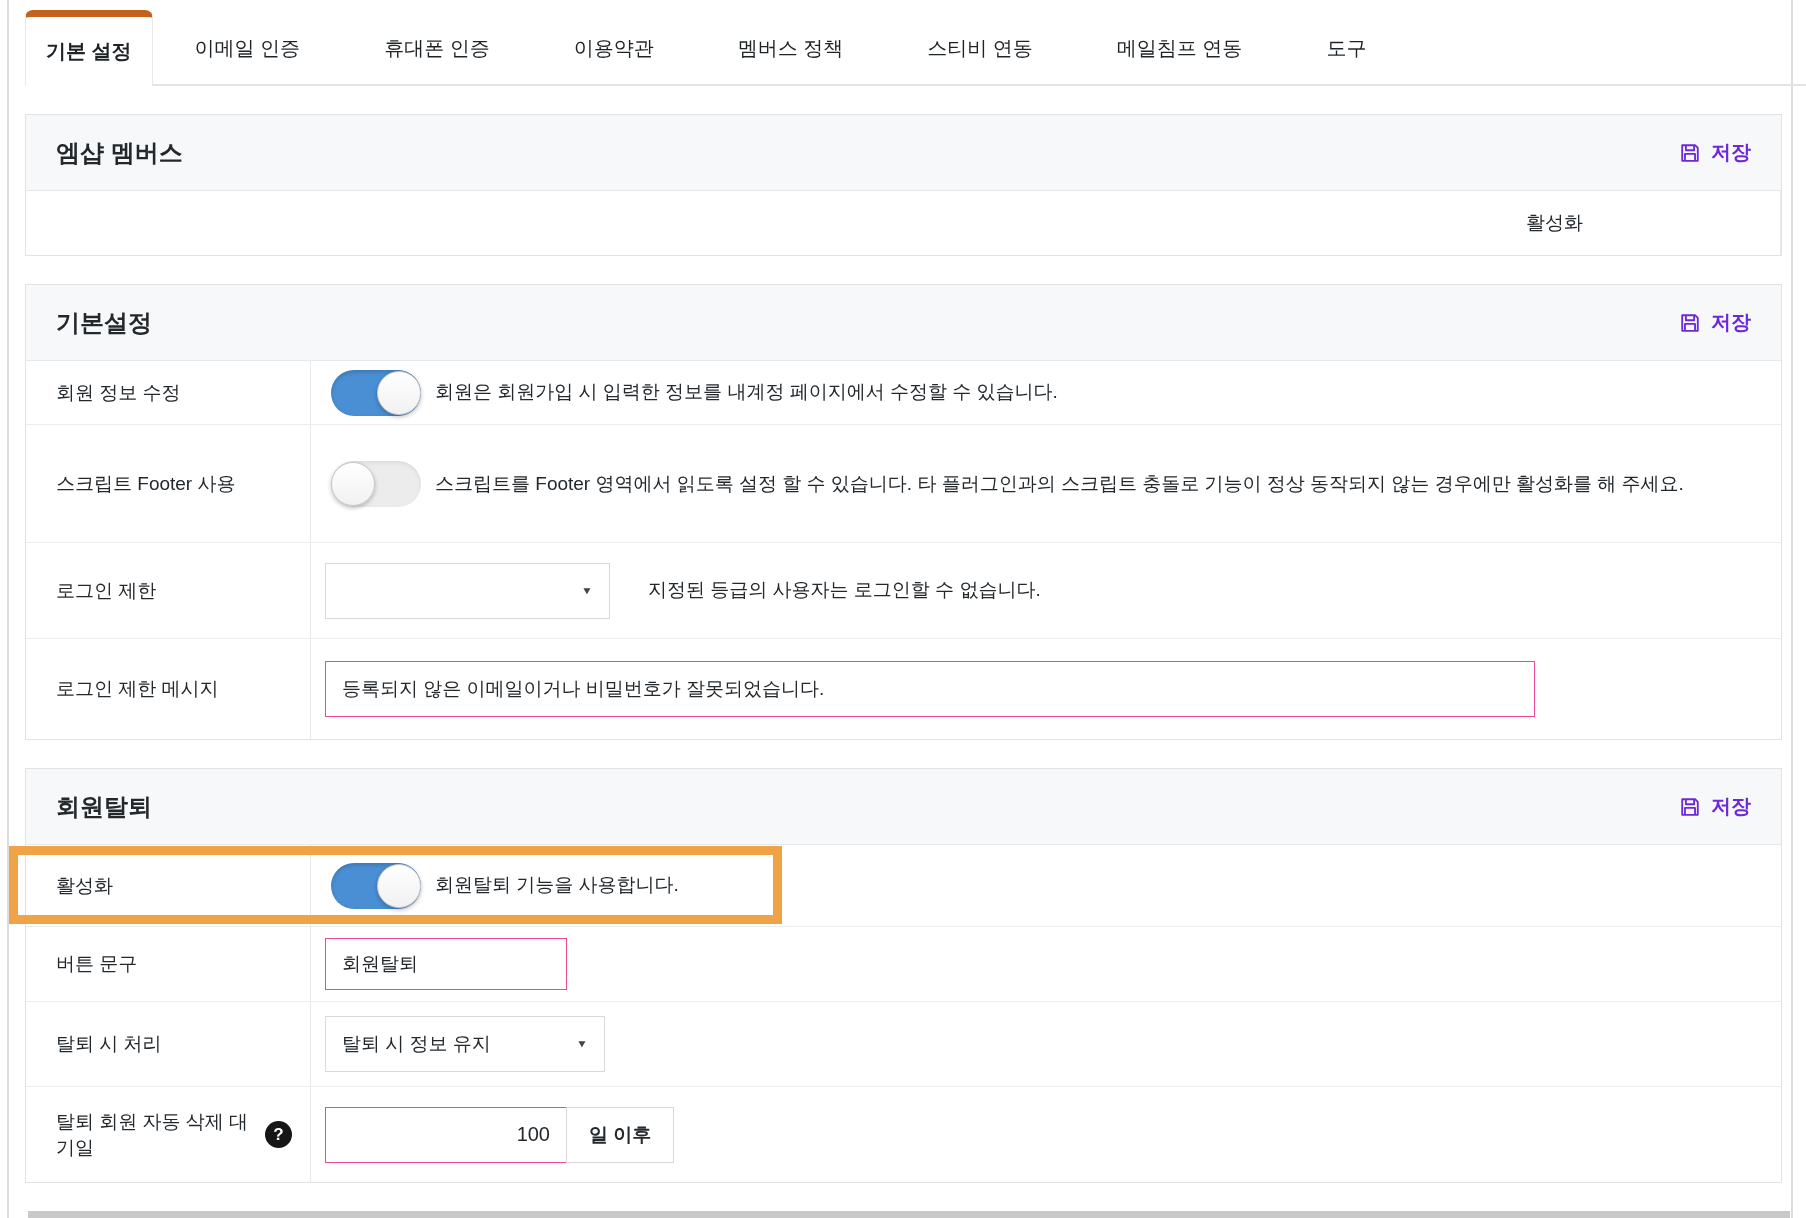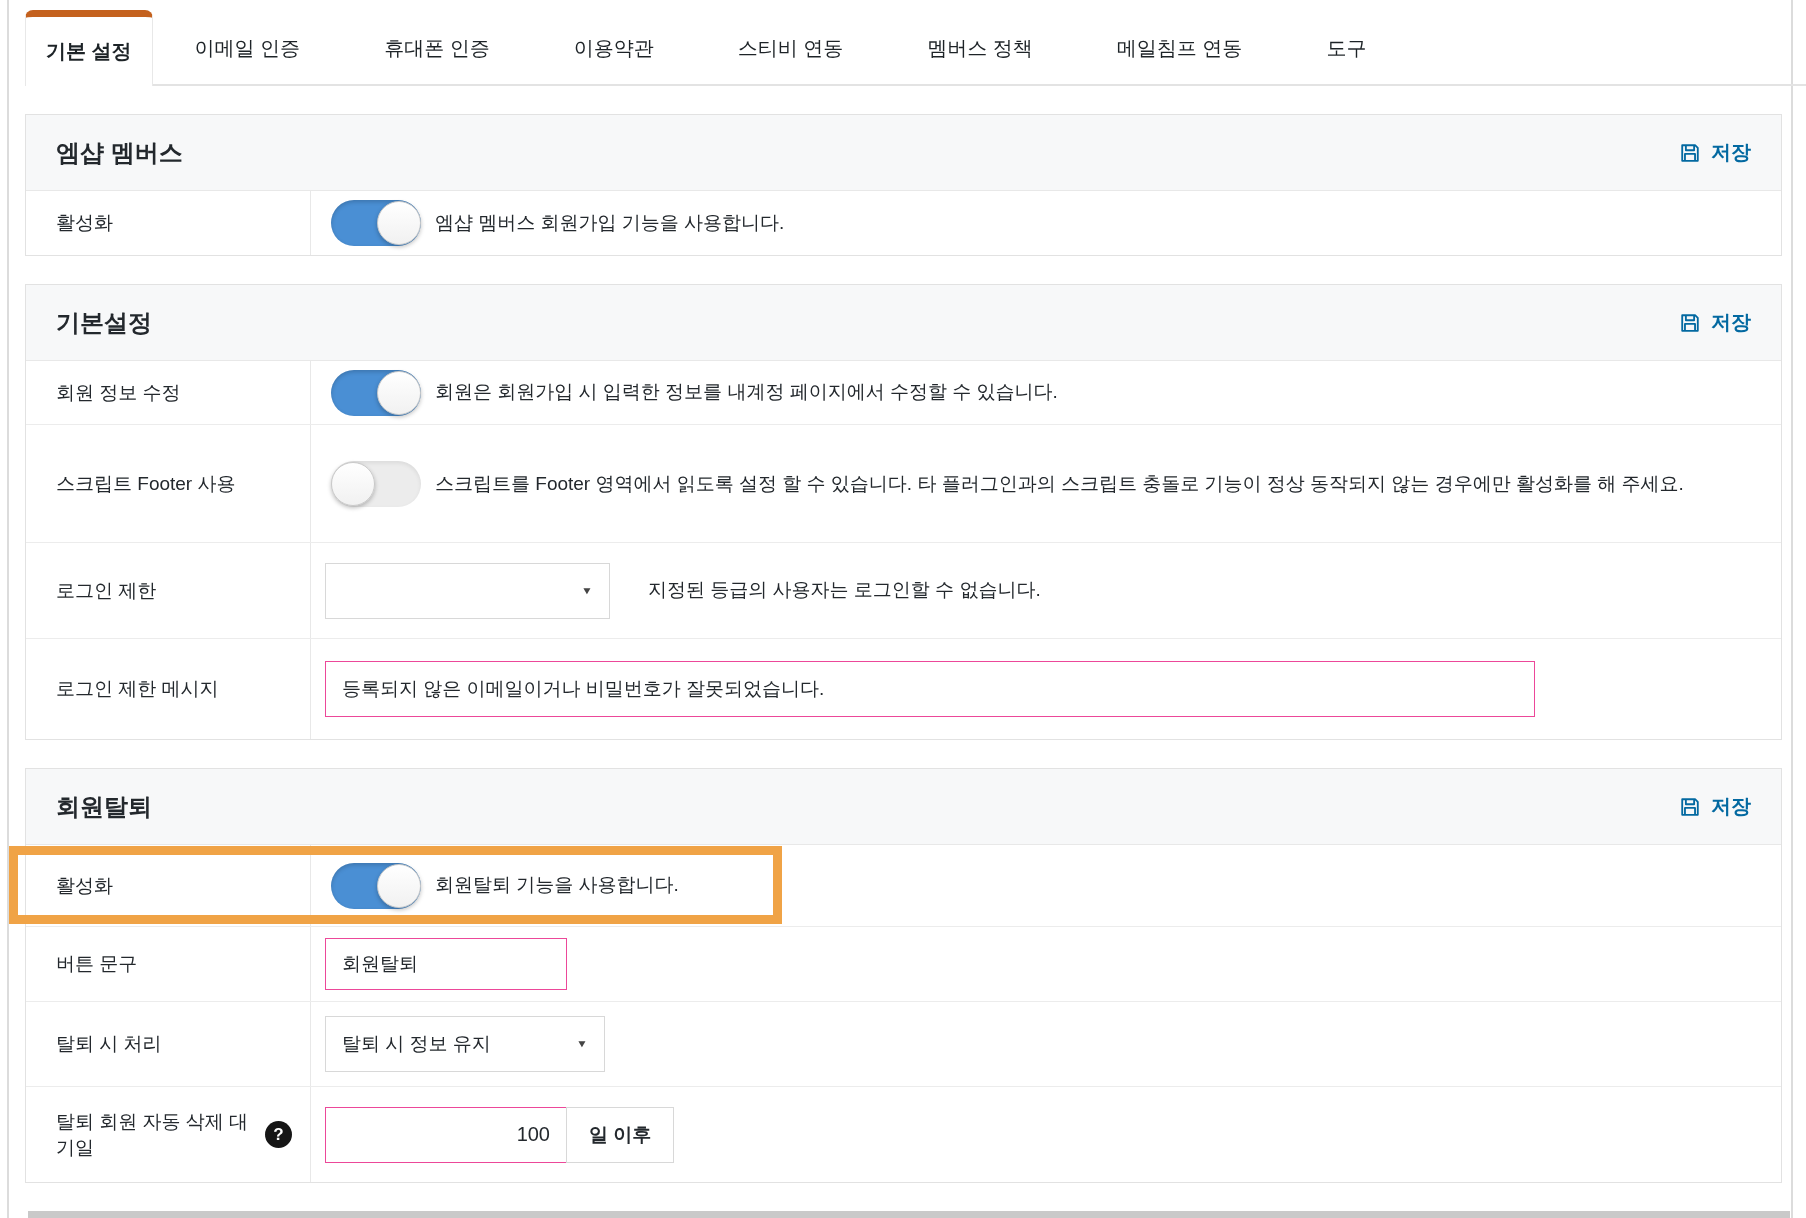--- a/index.html
+++ b/index.html
@@ -35,21 +35,21 @@
 
   
   .panel { border:1px solid #e2e2e2; margin-top:28px; background:#fff; }
   .panel-header {
     height:76px; background:#f7f8f9; display:flex; align-items:center; justify-content:space-between;
     padding:0 30px; border-bottom:1px solid #e8e8e8;
   }
   .panel-title { font-weight:bold; font-size:24px; }
   .save-btn {
     display:flex; align-items:center; gap:10px;
-    background:none; border:none; color:#0369a1; font-weight:bold; font-size:20px;
+    background:none; border:none; color:#6d28d9; font-weight:bold; font-size:20px;
     font-family:inherit; cursor:default;
   }
   .save-btn svg { display:block; }
 
   .row { display:flex; border-bottom:1px solid #ececec; position:relative;justify-content:flex-end; }
   .row:last-child { border-bottom:none; }
   .row-label {
     flex:0 0 285px; width:285px; padding:0 18px 0 30px;
     display:flex; align-items:center; gap:10px; font-size:19px;
     border-right:1px solid #e8e8e8;
@@ -126,24 +126,24 @@
     <div class="tab">
         <span>이메일 인증</span>
       </div>
     <div class="tab">
         <span>휴대폰 인증</span>
       </div>
     <div class="tab">
         <span>이용약관</span>
       </div>
     <div class="tab">
+        <span>멤버스 정책</span>
+      </div>
+    <div class="tab">
         <span>스티비 연동</span>
-      </div>
-    <div class="tab">
-        <span>멤버스 정책</span>
       </div>
     <div class="tab">
         <span>메일침프 연동</span>
       </div>
     <div class="tab">
         <span>도구</span>
       </div>
   </div>
 
   <section class="panel">
@@ -157,26 +157,20 @@
               <path d="M6.5 20.5v-7.5h11v7.5"></path>
           </svg>
         </span>
         <span>저장</span>
       </button>
     </div>
     <div class="row h64">
       <div class="row-label">
           <span>활성화</span>
         </div>
-      <div class="row-content">
-        <div class="toggle on">
-            <span class="knob"></span>
-          </div>
-        <span class="desc">엠샵 멤버스 회원가입 기능을 사용합니다.</span>
-      </div>
     </div>
   </section>
 
   <section class="panel">
     <div class="panel-header">
       <span class="panel-title">기본설정</span>
       <button class="save-btn">
         <span>
           <svg width="22" height="22" viewBox="0 0 24 24" fill="none" stroke="currentColor" stroke-width="2" stroke-linejoin="round">
             <path d="M3.5 3.5h14l3 3v14h-17z"></path>

